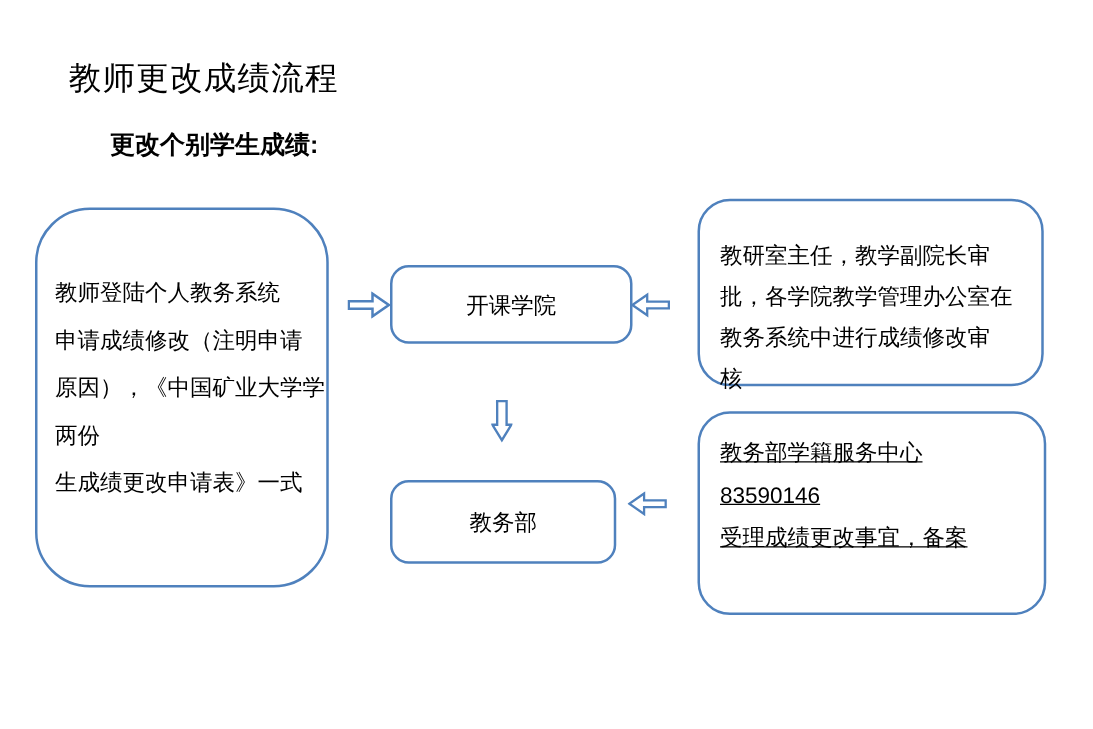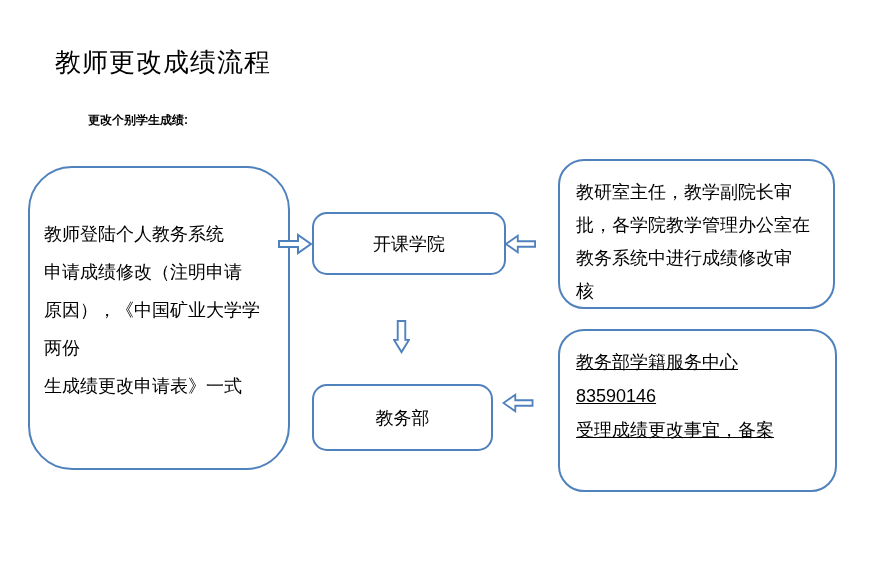--- a/index.html
+++ b/index.html
@@ -22,33 +22,33 @@
     left: 55px;
     top: 33px;
     font-size: 26px;
     letter-spacing: 1px;
     color: var(--ink);
     white-space: nowrap;
   }
   .subtitle {
     position: absolute;
     left: 88px;
-    top: 100px;
-    font-size: 12px;
+    top: 90px;
+    font-size: 20px;
     font-weight: bold;
     white-space: nowrap;
   }
   .node {
     position: absolute;
     border: 2px solid var(--accent);
     background: var(--bg);
   }
   .node-teacher {
     left: 28px; top: 154px;
-    width: 262px; height: 304px;
+    width: 235px; height: 304px;
     border-radius: 44px;
     padding: 47px 8px 0 14px;
   }
   .node-teacher .line {
     font-size: 18px;
     line-height: 38px;
     white-space: nowrap;
   }
   .node-small {
     display: flex;
@@ -56,21 +56,21 @@
     justify-content: center;
     border-radius: 15px;
     font-size: 18px;
   }
   .node-course { left: 312px; top: 200px; width: 194px; height: 63px; text-align: center; }
   .node-aa     { left: 312px; top: 372px; width: 181px; height: 67px; }
   .node-note-top {
     left: 558px; top: 147px;
     width: 277px; height: 150px;
     border-radius: 26px;
-    padding: 15px 6px 0 16px;
+    padding: 27px 6px 0 16px;
   }
   .node-note-top .line {
     font-size: 18px;
     line-height: 33px;
     white-space: nowrap;
   }
   .node-note-bottom {
     left: 558px; top: 317px;
     width: 279px; height: 163px;
     border-radius: 26px;

